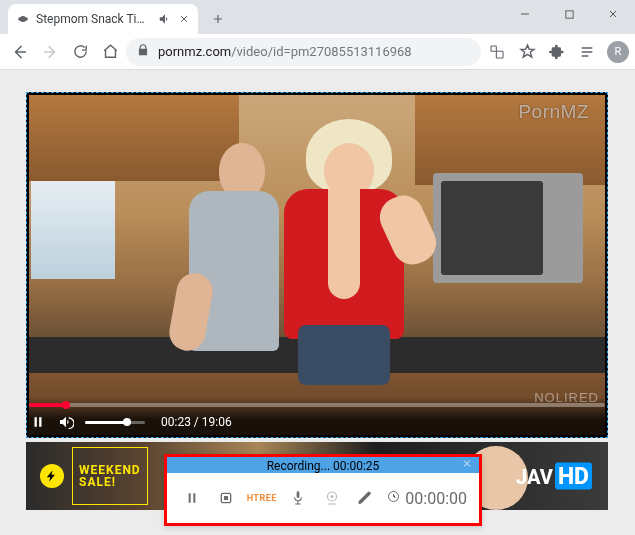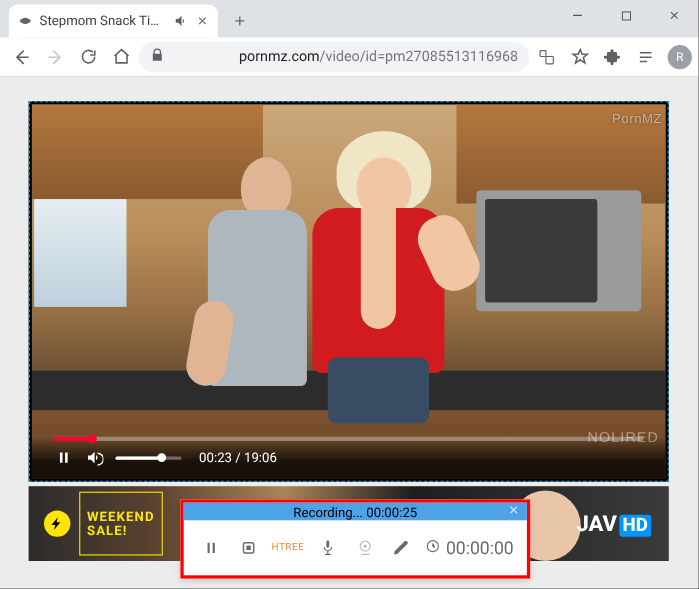--- a/index.html
+++ b/index.html
@@ -52,21 +52,20 @@
   .toolbar {
     height:36px; background:#fff; border-bottom:1px solid #dadce0;
     display:flex; align-items:center; padding:0 6px; gap:2px;
   }
   .tb-btn { width:28px; height:28px; display:flex; align-items:center; justify-content:center; border-radius:50%; cursor:pointer; }
   .tb-btn.disabled { opacity:.35; cursor:default; }
   .omnibox {
     flex:1; height:28px; background:#f1f3f4; border-radius:14px;
     display:flex; align-items:center; padding:0 10px; gap:8px; color:#5f6368;
     min-width:0;
-    text-align:right;
   }
   .omnibox .url { flex:1; white-space:nowrap; overflow:hidden; text-overflow:ellipsis; font-size:13px; color:#202124; }
   .avatar {
     width:22px; height:22px; border-radius:50%; background:#9aa0a6; color:#fff;
     display:flex; align-items:center; justify-content:center; font-size:11px; margin-left:4px;
   }
 
   
   .page {
     background:#ececec;
@@ -89,23 +88,23 @@
   
   .cabinet { position:absolute; background: linear-gradient(180deg,#b4783f,#8a5a2f); }
   .cabinet.top1 { left:0; top:0; width:210px; height:86px; }
   .cabinet.top2 { right:0; top:0; width:190px; height:90px; }
   .microwave { position:absolute; right:22px; top:78px; width:150px; height:110px; background:#9b9b9b; border-radius:4px; }
   .microwave::after { content:""; position:absolute; left:8px; top:8px; right:40px; bottom:8px; background:#3a3a3a; border-radius:3px; }
   .counter { position:absolute; left:0; bottom:62px; right:0; height:36px; background:#2c2c2c; }
   .lower-cab { position:absolute; left:0; bottom:0; right:0; height:62px; background:linear-gradient(180deg,#7e5431,#5f3e22); }
   .window { position:absolute; left:2px; top:86px; width:84px; height:98px; background:linear-gradient(180deg,#e6eef3,#bcd0dc); }
   .watermark-tr {
-    position:absolute; right:3px; top:6px;
+    position:absolute; right:16px; top:6px;
     font-family: Impact, Arial Black, sans-serif;
-    color: rgba(255,255,255,.55); letter-spacing:.5px; font-size:12px;
+    color: rgba(255,255,255,.55); letter-spacing:.5px; font-size:19px;
     text-shadow:0 0 2px rgba(0,0,0,.5);
   }
   .watermark-br {
     position:absolute; right:6px; bottom:30px;
     font-family: Impact, Arial Black, sans-serif;
     color: rgba(255,255,255,.45); font-size:13px; letter-spacing:1px;
   }
 
   .figure { position:absolute; bottom:40px; }
   .man { left:150px; width:110px; height:252px; }
@@ -117,22 +116,22 @@
   .woman .face{ position:absolute; top:18px; left:70px; width:50px; height:56px; background:#f0c6a5; border-radius:50%; }
   .woman .dress{ position:absolute; top:64px; left:30px; width:120px; height:150px; background:#d11b1e; border-radius:24px 24px 8px 8px; }
   .woman .dress::before{ content:""; position:absolute; left:50%; top:0; width:32px; height:110px; background:#f0c6a5; transform:translateX(-50%); border-radius:0 0 16px 16px;}
   .woman .jeans{ position:absolute; top:200px; left:44px; width:92px; height:60px; background:#3a4c63; border-radius:8px;}
   .woman .hand{ position:absolute; top:70px; left:132px; width:44px; height:70px; background:#f0c6a5; border-radius:20px; transform:rotate(-25deg);}
 
   
   .controls {
     position:absolute; left:0; right:0; bottom:0; height:38px;
     background: linear-gradient(180deg, rgba(0,0,0,0) 0%, rgba(0,0,0,.75) 60%);
-    color:#fff; display:flex; flex-direction:column; 
-    padding:0 20px 4px;
+    color:#fff; display:flex; flex-direction:column; justify-content:flex-end;
+    padding:0 0 4px;
   }
   .progress {
     position:relative; height:4px; background:rgba(255,255,255,.35);
     border-radius:2px; margin-bottom:6px;
   }
   .progress .played { position:absolute; left:0; top:0; bottom:0; background:#ff0033; width:6.5%; border-radius:2px; }
   .progress .knob { position:absolute; top:50%; left:6.5%; width:8px; height:8px; background:#ff0033; border-radius:50%; transform:translate(-50%,-50%); }
   .ctrl-row { display:flex; align-items:center; gap:10px; font-size:12px;}
   .ctrl-btn { width:18px; height:18px; display:flex; align-items:center; justify-content:center; cursor:pointer;}
   .vol-track { width:60px; height:3px; background:rgba(255,255,255,.35); position:relative; border-radius:2px;}
@@ -152,21 +151,21 @@
   }
   .promo .bolt {
     width:24px; height:24px; background:#ffe600; border-radius:50%;
     display:flex; align-items:center; justify-content:center; color:#000;
   }
   .promo-text { display:flex; flex-direction:column; line-height:1; font-size:12px; border:1px solid #ffe600; padding:16px 6px;}
   .javhd {
     position:absolute; right:16px; top:50%; transform:translateY(-50%);
     font-weight:800; font-size:20px; color:#fff;
   }
-  .javhd .hd{ background:#0095ff; color:#fff; padding:0 3px; border-radius:3px; margin-left:2px; font-size:17px;}
+  .javhd .hd{ background:#0095ff; color:#fff; padding:0 3px; border-radius:3px; margin-left:2px; font-size:23px;}
   .banner .face-shape{ position:absolute; width:64px; height:64px; background:#e9c6a8; border-radius:50%; right:80px; top:4px; }
 
   
   .recorder {
     position:absolute; left:164px; top:384px;
     width:318px; height:72px;
     border:3px solid #ff0000;
     background:#fff;
     display:flex; flex-direction:column;
     box-shadow:0 2px 6px rgba(0,0,0,.15);
@@ -180,21 +179,21 @@
   .rec-header .close{
     position:absolute; right:6px; top:50%; transform:translateY(-50%);
     cursor:pointer; opacity:.85;
   }
   .rec-body{
     flex:1; display:flex; align-items:center; justify-content:space-around;
     padding:0 8px;
   }
   .rec-btn{ width:26px; height:26px; display:flex; align-items:center; justify-content:center; cursor:pointer; color:#6b6b6b;}
   .rec-time{ display:flex; align-items:center; gap:4px; color:#6b6b6b; font-size:16px;}
-  .rec-text-orange{ color:#f08c3a; font-size:9px; font-weight:400; letter-spacing:.5px;text-align:center;}
+  .rec-text-orange{ color:#f08c3a; font-size:9px; font-weight:700; letter-spacing:.5px;text-align:center;}
 </style>
 </head>
 <body>
 
 <div class="titlebar">
   <div class="tab">
     <span class="favicon">
       <svg width="14" height="14" viewBox="0 0 24 24">
           <path fill="#5f6368" d="M4 10c3 0 4-3 8-3s5 3 8 3v4c-3 0-4 3-8 3s-5-3-8-3z"></path>
         </svg>

